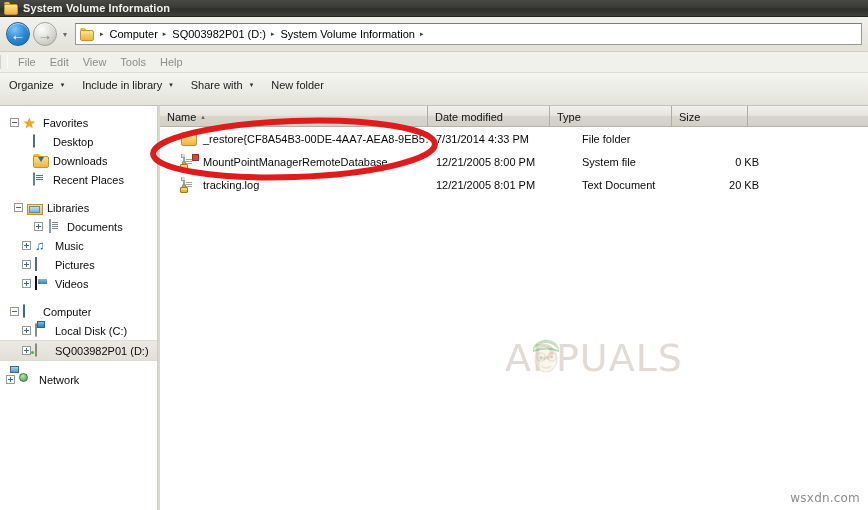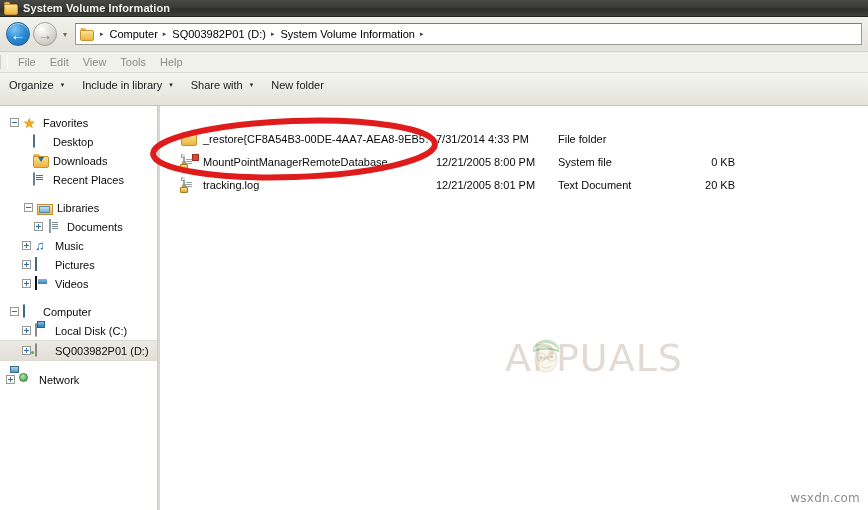--- a/index.html
+++ b/index.html
@@ -455,21 +455,21 @@
   .cell {
     height: 23px;
     display: flex;
     align-items: center;
     box-sizing: border-box;
     white-space: nowrap;
     overflow: hidden;
   }
   .cell.name { padding-left: 21px; }
   .cell.date { padding-left: 8px; }
-  .cell.type { padding-left: 8px; }
+  .cell.type { padding-left: 8px; margin-left: 24px; }
   .cell.size { justify-content: flex-end; padding-right: 13px; }
 
   .row-ico {
     width: 16px; height: 14px;
     margin-right: 6px;
     position: relative;
     flex: 0 0 auto;
   }
   .ico-file {
     width: 11px; height: 13px;
@@ -654,21 +654,21 @@
         </span>
         <span class="tree-label">Downloads</span>
       </div>
       <div class="tree-row" style="padding-left:29px">
         <span class="tree-ico"><span class="ico-recent"></span></span>
         <span class="tree-label">Recent Places</span>
       </div>
 
       <div class="tree-gap"></div>
 
-      <div class="tree-row" style="padding-left:24px">
+      <div class="tree-row" style="padding-left:14px">
         <span class="expander"></span>
         <span class="tree-ico">
           <span class="ico-lib-body"></span>
             <span class="ico-lib-inner"></span>
         </span>
         <span class="tree-label">Libraries</span>
       </div>
       <div class="tree-row" style="padding-left:34px">
         <span class="expander plus"></span>
         <span class="tree-ico"><span class="ico-doc"></span></span>
@@ -718,20 +718,36 @@
         <span class="tree-label">Network</span>
       </div>
 
     </div>
   </div>
 
   <div class="splitter"></div>
 
   <div class="content">
 
+    <div class="col-header">
+      <div class="col" style="width:268px">
+        <span>Name</span>
+        <span class="sortmark">▴</span>
+      </div>
+      <div class="col" style="width:122px">
+        <span>Date modified</span>
+      </div>
+      <div class="col" style="width:122px">
+        <span>Type</span>
+      </div>
+      <div class="col" style="width:76px">
+        <span>Size</span>
+      </div>
+      <div class="col filler"></div>
+    </div>
 
     <div class="rows">
 
       <div class="row">
         <div class="cell name" style="width:268px">
           <span class="row-ico folder">
             <span class="tab"></span>
               <span class="body"></span>
           </span>
           <span>_restore{CF8A54B3-00DE-4AA7-AEA8-9EB5…</span>

